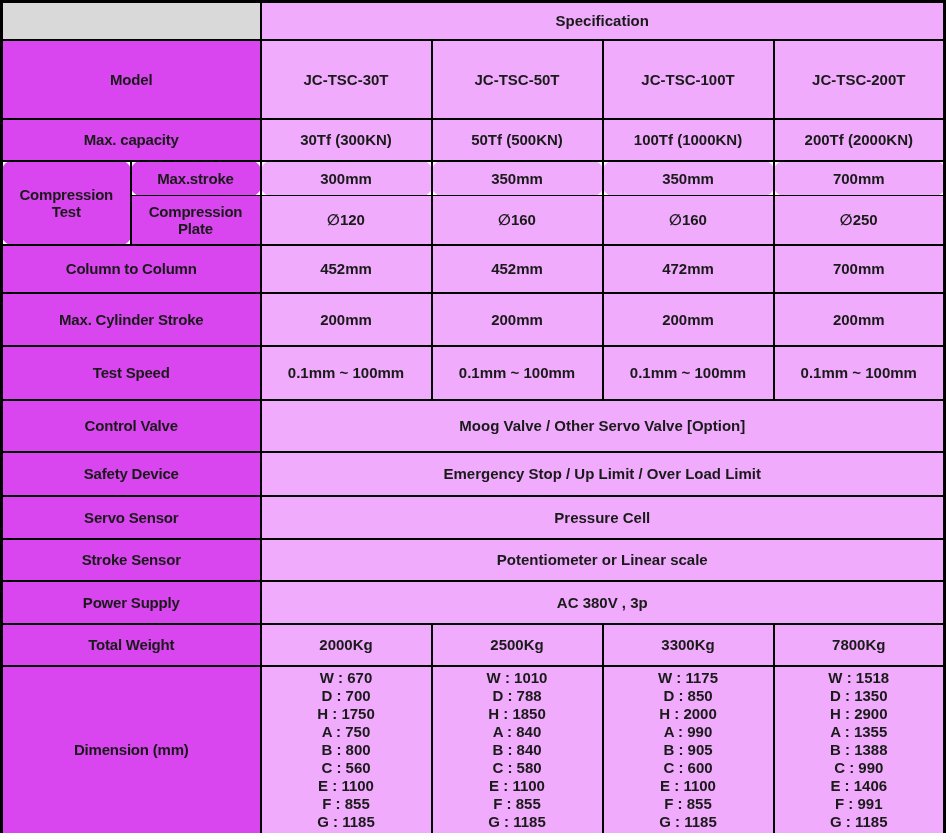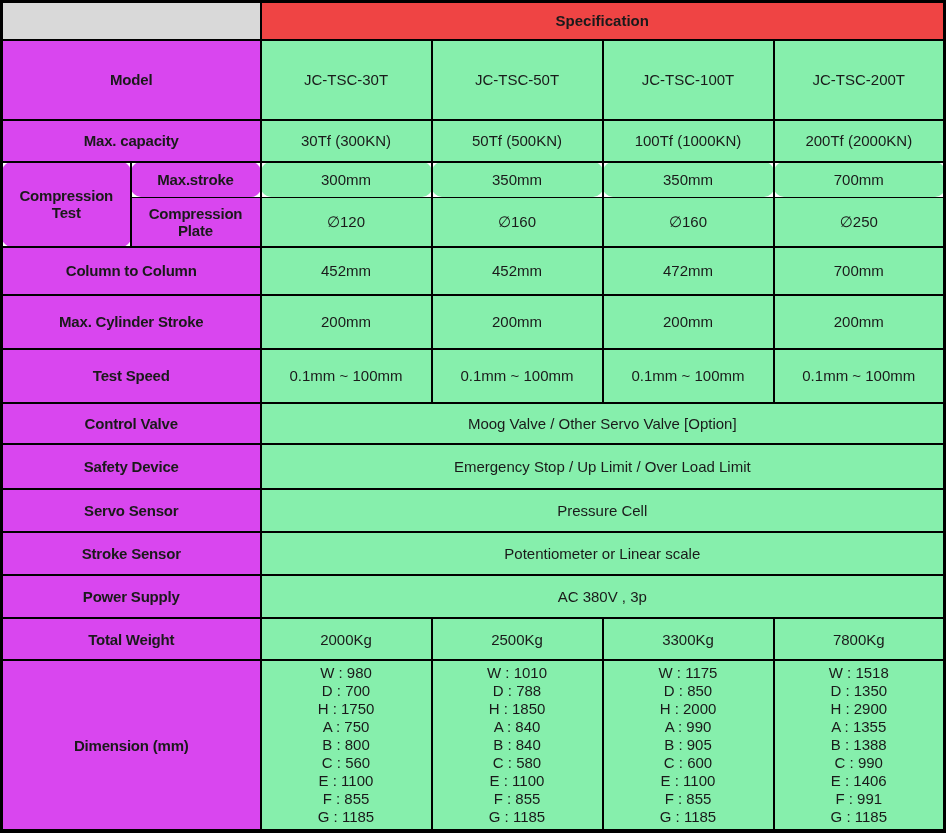--- a/index.html
+++ b/index.html
@@ -32,44 +32,44 @@
     font-size: 15px;
     overflow: hidden;
   }
   td.lbl {
     background: #d946ef;
     font-weight: bold;
     color: #111111;
     letter-spacing: -0.2px;
   }
   td.val {
-    background: #86efac;
-    font-weight: normal;
+    background: #f0abfc;
+    font-weight: bold;
   }
   td.title-cell {
-    background: #ef4444;
+    background: #f0abfc;
     font-weight: bold;
     font-size: 15px;
   }
   td.corner {
     background: #d9d9d9;
   }
   
   tr.r-maxstroke td { border-bottom-width: 1px; border-radius: 10px; }
   tr.r-compplate td { border-top-width: 1px; }
   
   tr.r-header   { height: 38px; }
   tr.r-model    { height: 79px; }
   tr.r-maxcap   { height: 42px; }
   tr.r-maxstroke{ height: 35px; }
   tr.r-compplate{ height: 49px; }
   tr.r-coltocol { height: 48px; }
   tr.r-cylstroke{ height: 53px; margin-top: 36px; }
   tr.r-testspeed{ height: 54px; }
-  tr.r-ctrlvalve{ height: 41px; }
+  tr.r-ctrlvalve{ height: 52px; }
   tr.r-safety   { height: 44px; }
   tr.r-loadsens { height: 43px; }
   tr.r-strokesens{ height: 42px; }
   tr.r-power    { height: 43px; }
   tr.r-weight   { height: 42px; }
   tr.r-dim      { height: 166px; }
   td.dim-cell { font-size: 14px; line-height: 18px; padding: 1px 4px; }
   td.dim-cell div { line-height: 18px; }
 </style>
 </head>
@@ -177,21 +177,21 @@
         <td class="lbl" colspan="2">Total Weight</td>
         <td class="val">2000Kg</td>
         <td class="val">2500Kg</td>
         <td class="val">3300Kg</td>
         <td class="val">7800Kg</td>
       </tr>
 
       <tr class="r-dim">
         <td class="lbl" colspan="2">Dimension (mm)</td>
         <td class="val dim-cell">
-            <div>W : 980</div>
+            <div>W : 670</div>
             <div>D : 700</div>
             <div>H : 1750</div>
             <div>A : 750</div>
             <div>B : 800</div>
             <div>C : 560</div>
             <div>E : 1100</div>
             <div>F : 855</div>
             <div>G : 1185</div>
           </td>
         <td class="val dim-cell">

